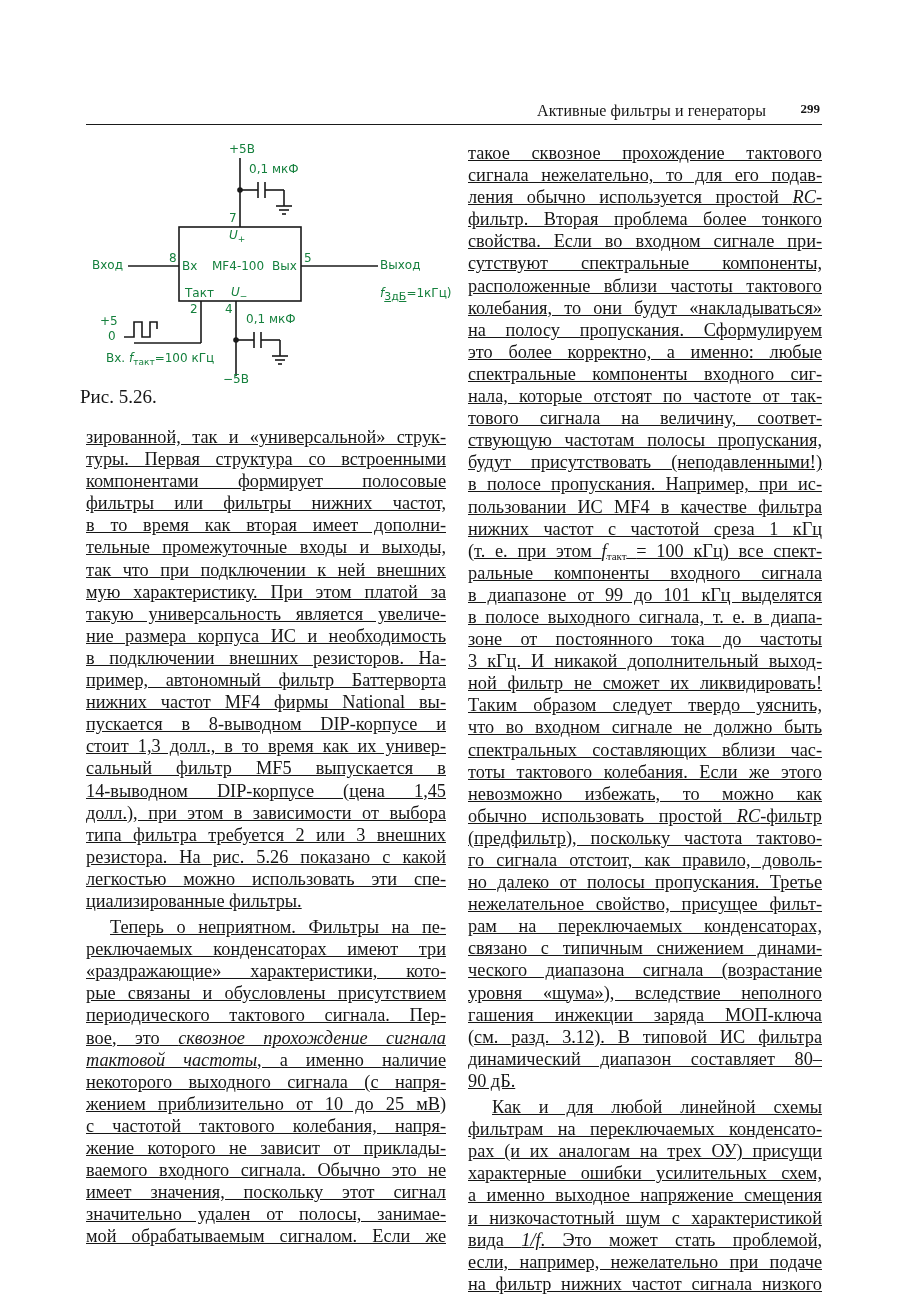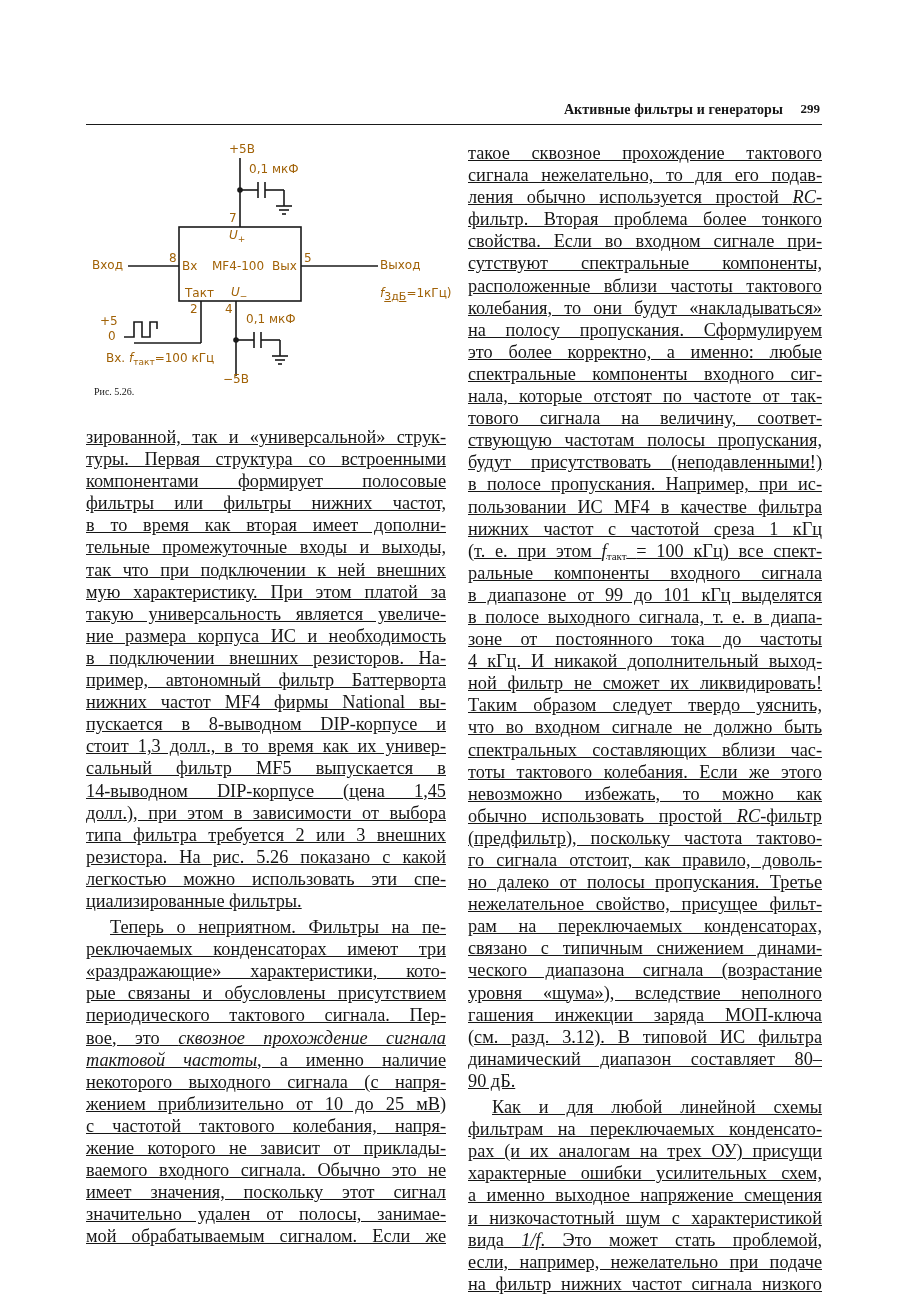--- a/index.html
+++ b/index.html
@@ -5,22 +5,22 @@
   html, body { margin: 0; padding: 0; background: #ffffff; }
   body {
     width: 912px; height: 1300px; position: relative; overflow: hidden;
     font-family: "Liberation Serif", "DejaVu Serif", serif; color: #161616;
   }
   .running-head {
     position: absolute; left: 86px; top: 100px; width: 736px; height: 24px;
     border-bottom: 1.4px solid #1a1a1a;
   }
   .running-head .title {
-    position: absolute; right: 39px; top: 2px;
-    font-weight: bold; font-size: 14px; letter-spacing: 0.1px;
+    position: absolute; right: 56px; top: 2px;
+    font-weight: normal; font-size: 16px; letter-spacing: 0.1px;
   }
   .running-head .page-num {
     position: absolute; right: 2px; top: 1px;
     font-weight: bold; font-size: 13px;
   }
   .column {
     position: absolute; font-size: 18.3px; line-height: 22.1px; text-decoration: underline;
   }
   .column .line {
     display: block; white-space: nowrap; text-align: justify; text-align-last: justify;
@@ -31,24 +31,24 @@
   .left-col { left: 86px; top: 426px; width: 360px; }
   .right-col { left: 468px; top: 142px; width: 354px; }
   .ital { font-style: italic; }
   .sub { font-size: 11px; vertical-align: -3px; font-style: normal; }
   .figure {
     position: absolute; left: 86px; top: 138px; width: 370px; height: 270px;
   }
   .figure svg { position: absolute; left: 0; top: 0; }
   .fig-text {
     position: absolute; font-family: "DejaVu Sans", "Liberation Sans", sans-serif;
-    font-size: 12px; white-space: nowrap; color: #a16207;
+    font-size: 12px; white-space: nowrap; color: #15803d;
   }
   .caption {
-    position: absolute; left: 94px; top: 386px; font-size: 10px; text-align: right;
+    position: absolute; left: 80px; top: 386px; font-size: 19px; text-align: right;
   }
 </style>
 </head>
 <body>
 
 <div class="running-head">
   <span class="title">Активные фильтры и генераторы</span>
   <span class="page-num">299</span>
 </div>
 
@@ -177,21 +177,21 @@
   <span class="line">ствующую частотам полосы пропускания,</span>
   <span class="line">будут присутствовать (неподавленными!)</span>
   <span class="line">в полосе пропускания. Например, при ис-</span>
   <span class="line">пользовании ИС MF4 в качестве фильтра</span>
   <span class="line">нижних частот с частотой среза 1 кГц</span>
   <span class="line"><span>(т. е. при этом</span> <span class="ital">f</span><span class="sub">такт</span> <span>= 100 кГц) все спект-</span></span>
   <span class="line">ральные компоненты входного сигнала</span>
   <span class="line">в диапазоне от 99 до 101 кГц выделятся</span>
   <span class="line">в полосе выходного сигнала, т. е. в диапа-</span>
   <span class="line">зоне от постоянного тока до частоты</span>
-  <span class="line">4 кГц. И никакой дополнительный выход-</span>
+  <span class="line">3 кГц. И никакой дополнительный выход-</span>
   <span class="line">ной фильтр не сможет их ликвидировать!</span>
   <span class="line">Таким образом следует твердо уяснить,</span>
   <span class="line">что во входном сигнале не должно быть</span>
   <span class="line">спектральных составляющих вблизи час-</span>
   <span class="line">тоты тактового колебания. Если же этого</span>
   <span class="line">невозможно избежать, то можно как</span>
   <span class="line"><span>обычно использовать простой</span> <span class="ital">RC</span><span>-фильтр</span></span>
   <span class="line">(предфильтр), поскольку частота тактово-</span>
   <span class="line">го сигнала отстоит, как правило, доволь-</span>
   <span class="line">но далеко от полосы пропускания. Третье</span>

